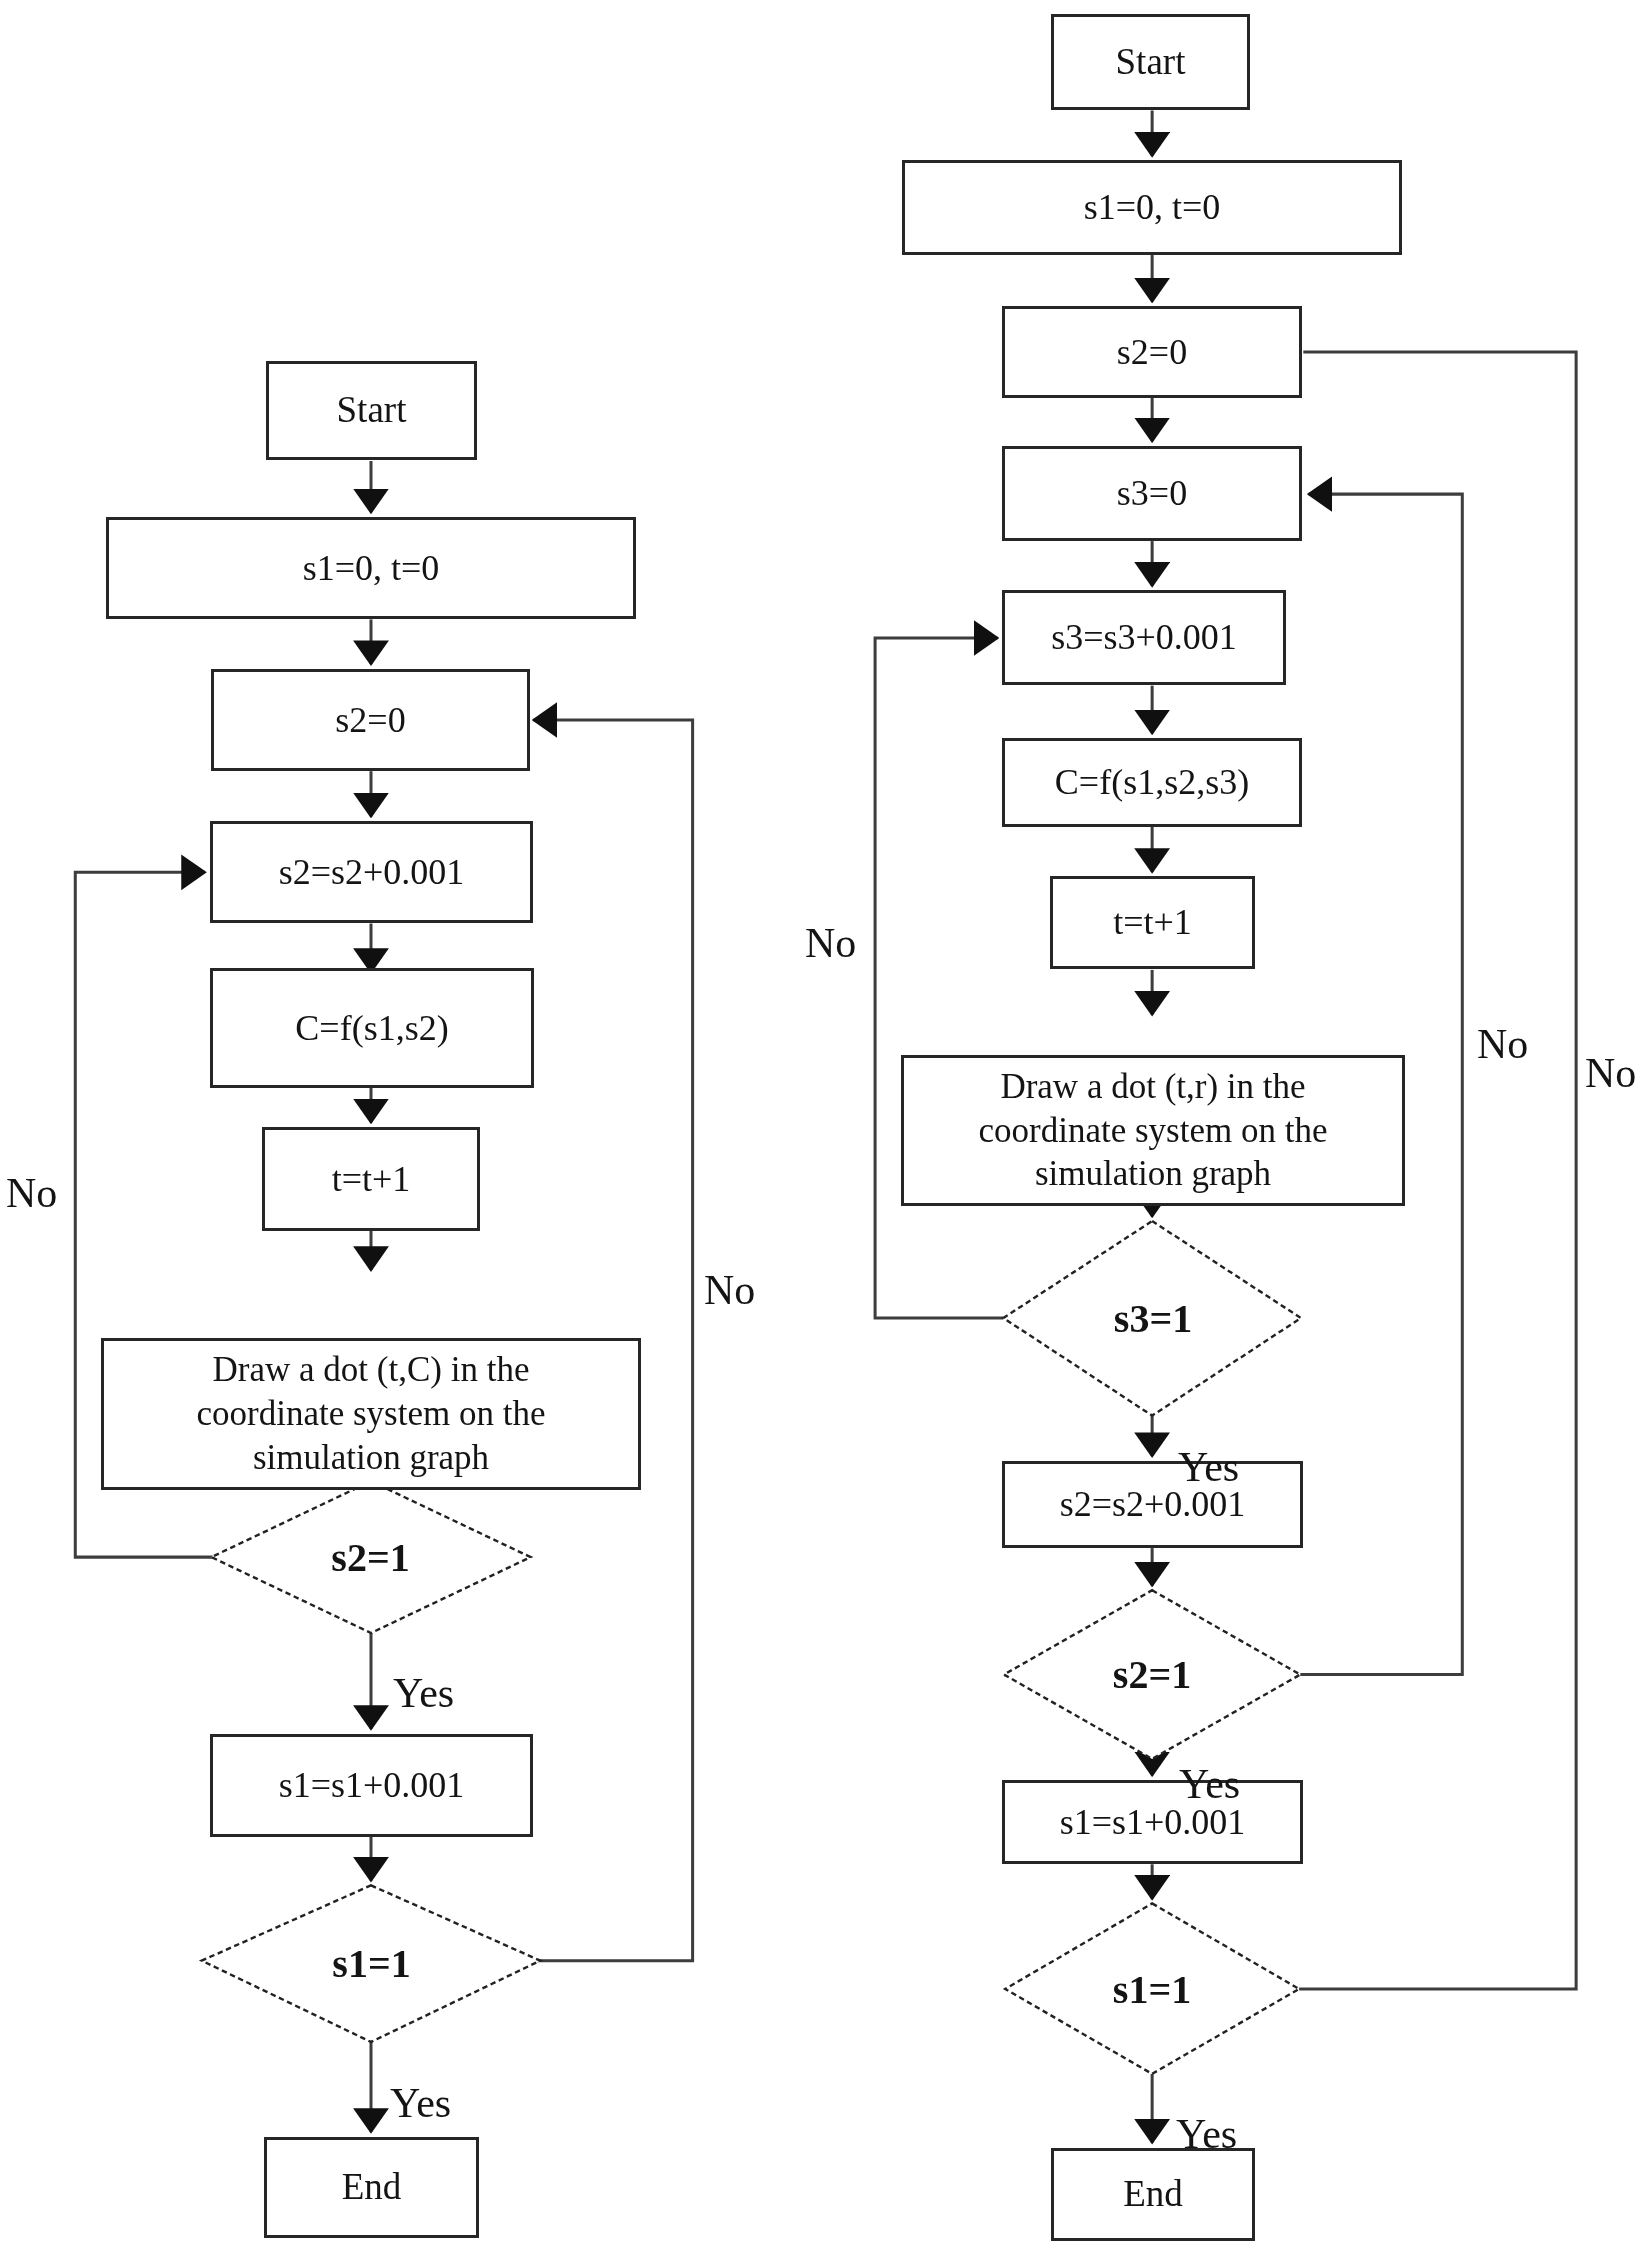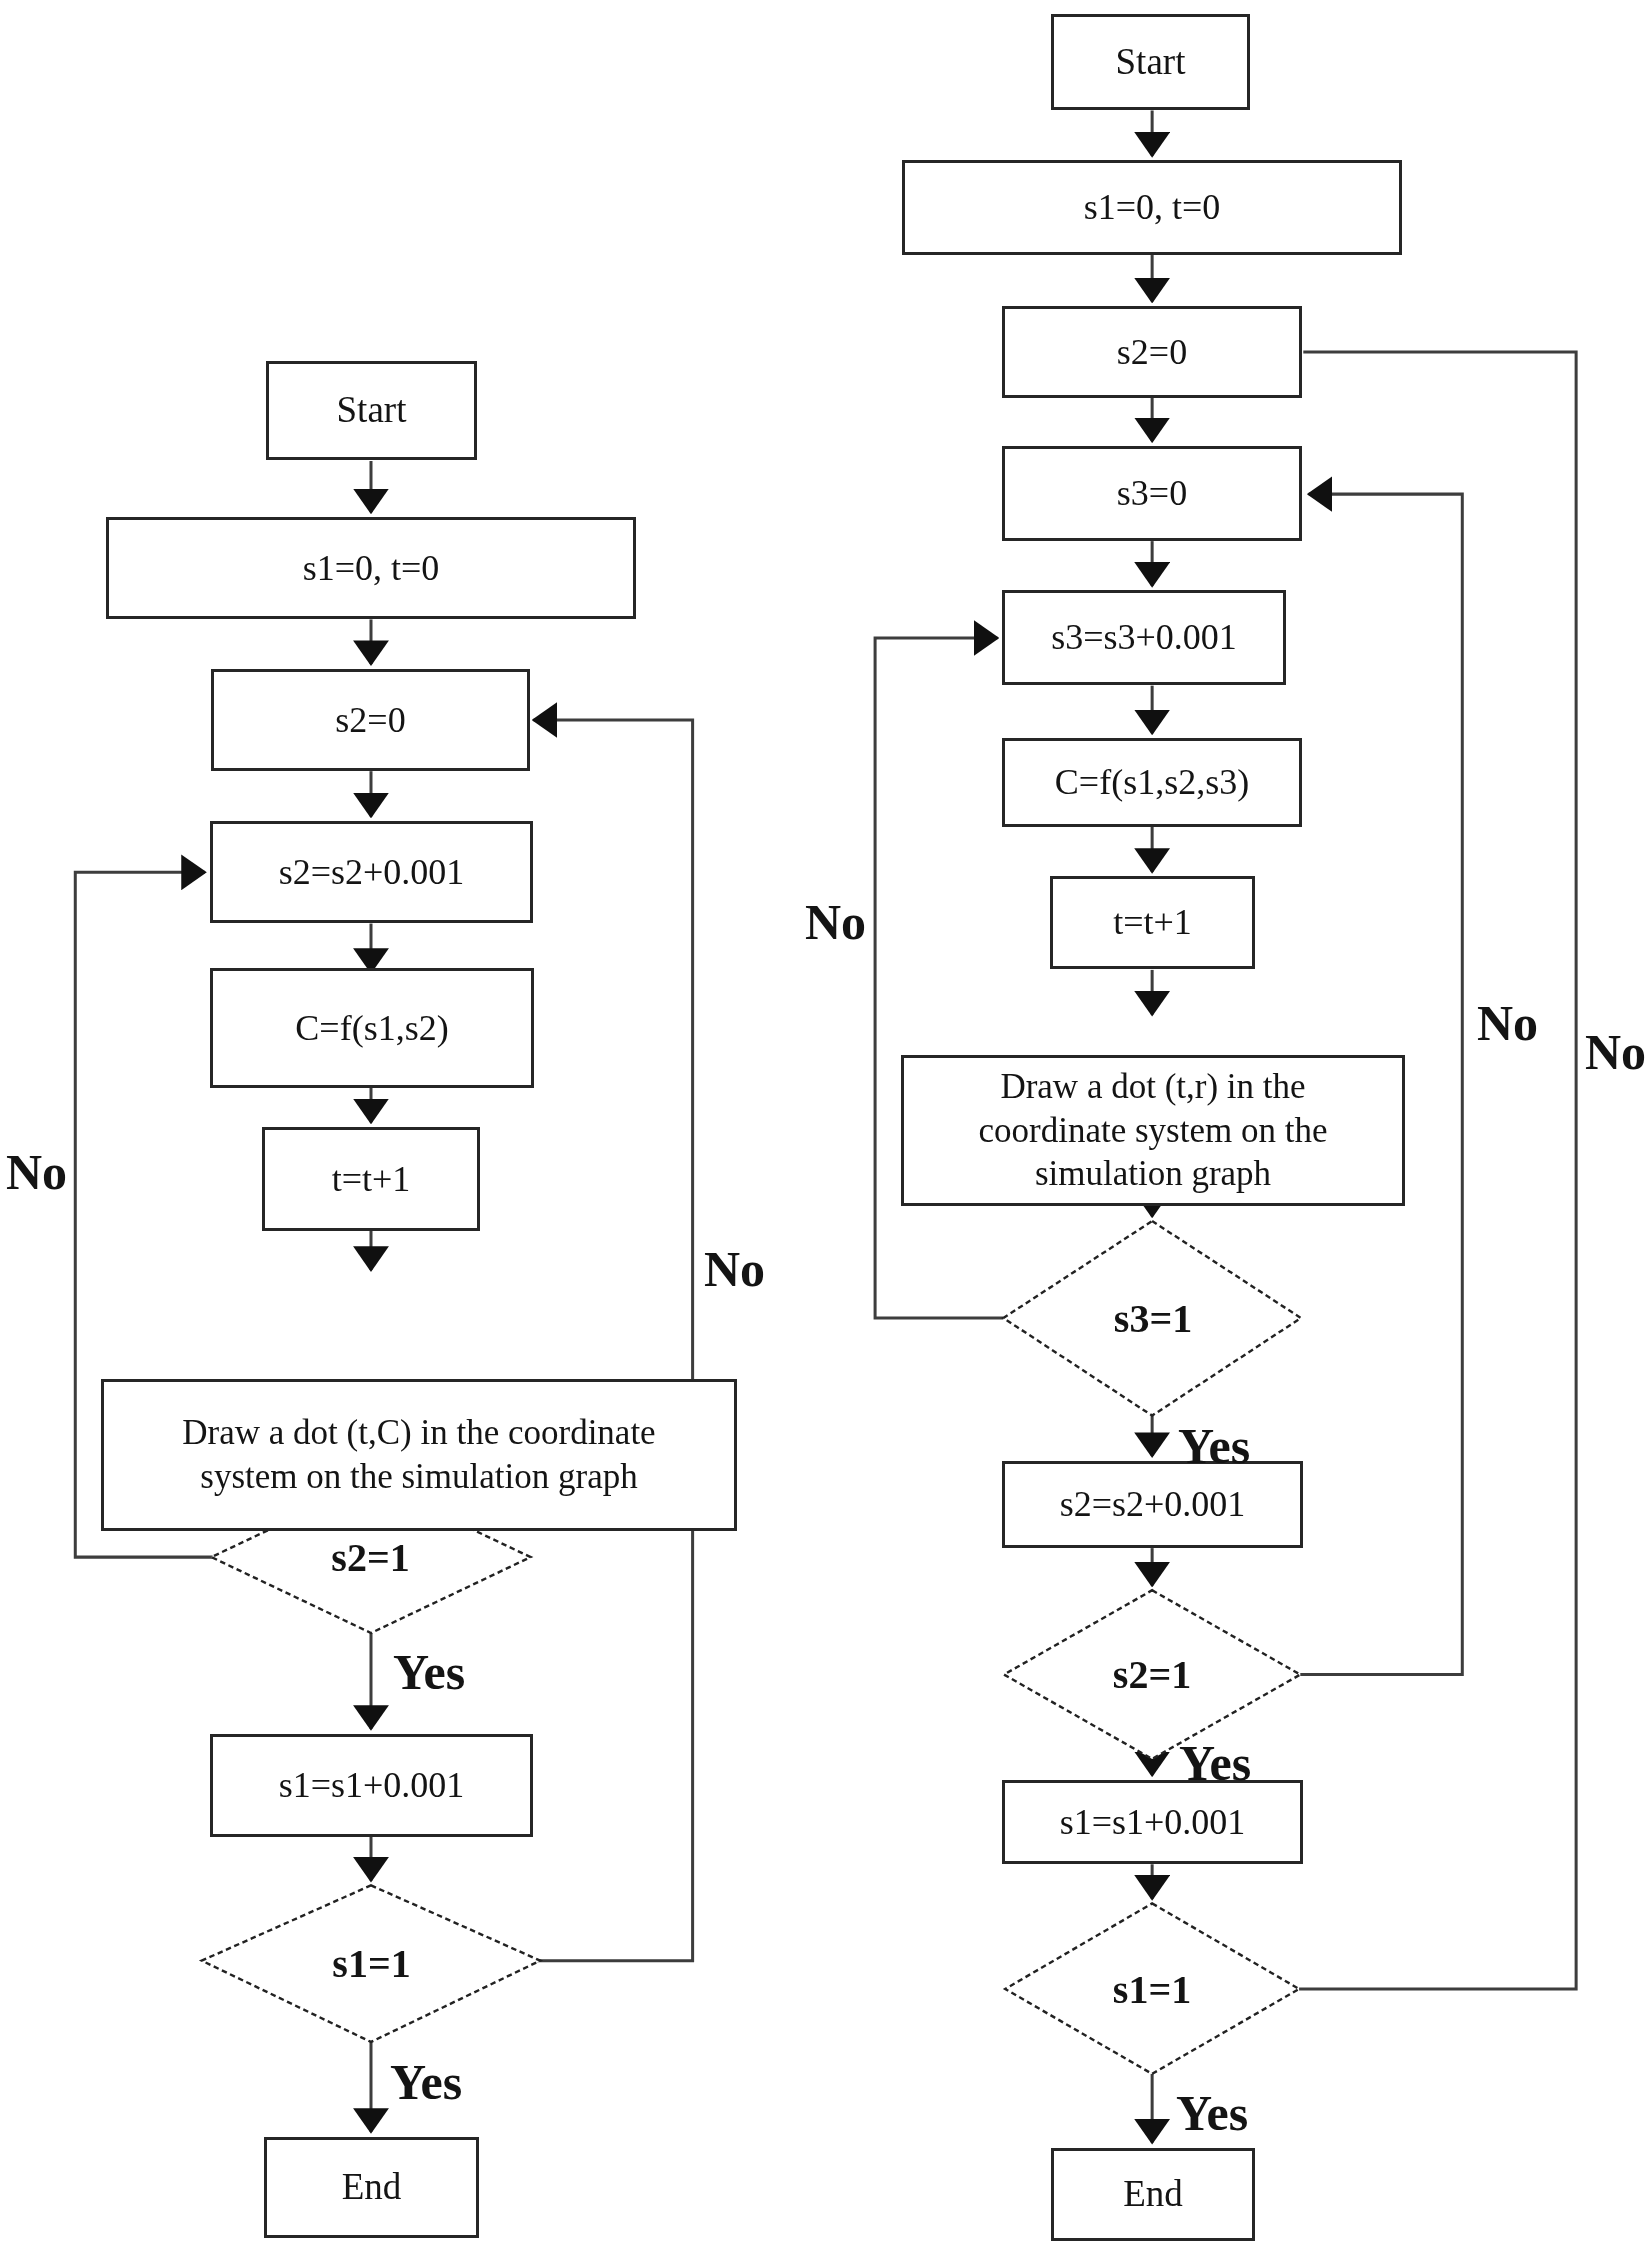--- a/index.html
+++ b/index.html
@@ -27,22 +27,23 @@
   .dlabel{
     position:absolute;
     box-sizing:border-box;
     display:flex;align-items:center;justify-content:center;
     text-align:center;
     font-weight:bold;font-size:40px;
     background:transparent;border:none;
   }
   .elabel{
     position:absolute;
-    font-weight:bold;font-size:50px;
+    font-weight:normal;font-size:42px;
     white-space:nowrap;
+    margin-top:26px;
   }
 </style>
 </head>
 <body>
 
 <div id="canvas">
 
   <svg id="edge-layer" viewBox="0 0 2738 3735" xmlns="http://www.w3.org/2000/svg">
     <defs>
       <marker id="arr" viewBox="0 0 10 14" refX="9.2" refY="7" markerWidth="8.5" markerHeight="12" orient="auto">
@@ -92,21 +93,21 @@
       <polygon points="1913,3160 2157,3302 1913,3443 1669,3302"></polygon>
     </g>
   </svg>
 
   <div class="node" style="left:266px;top:361px;width:211px;height:99px;font-size:37px">Start</div>
   <div class="node" style="left:106px;top:517px;width:530px;height:102px">s1=0, t=0</div>
   <div class="node" style="left:211px;top:669px;width:319px;height:102px">s2=0</div>
   <div class="node" style="left:210px;top:821px;width:323px;height:102px">s2=s2+0.001</div>
   <div class="node" style="left:210px;top:968px;width:324px;height:120px">C=f(s1,s2)</div>
   <div class="node" style="left:262px;top:1127px;width:218px;height:104px">t=t+1</div>
-  <div class="node big" style="left:101px;top:1343px;width:636px;height:152px">Draw a dot (t,C) in the coordinate system on the simulation graph</div>
+  <div class="node big" style="left:101px;top:1302px;width:540px;height:152px">Draw a dot (t,C) in the coordinate system on the simulation graph</div>
   <div class="node" style="left:210px;top:1734px;width:323px;height:103px">s1=s1+0.001</div>
   <div class="node" style="left:264px;top:2137px;width:215px;height:101px;font-size:37px">End</div>
 
   <div class="dlabel" style="left:211px;top:1481px;width:319px;height:152px">s2=1</div>
   <div class="dlabel" style="left:202px;top:1885px;width:339px;height:157px">s1=1</div>
 
   <div class="elabel" style="left:393px;top:1643px">Yes</div>
   <div class="elabel" style="left:390px;top:2053px">Yes</div>
   <div class="elabel" style="left:6px;top:1143px">No</div>
   <div class="elabel" style="left:704px;top:1240px">No</div>

